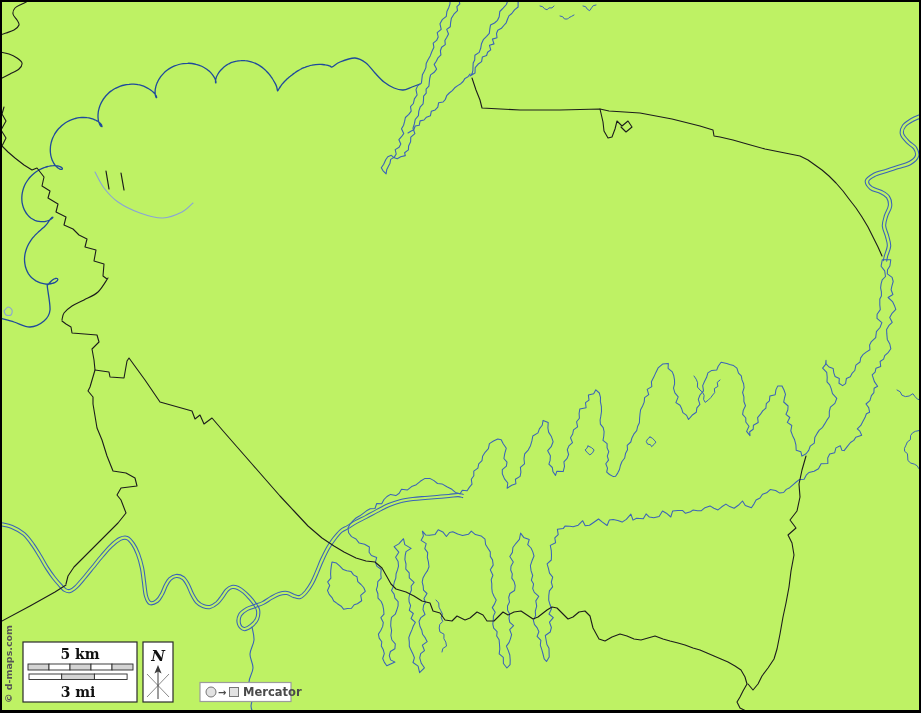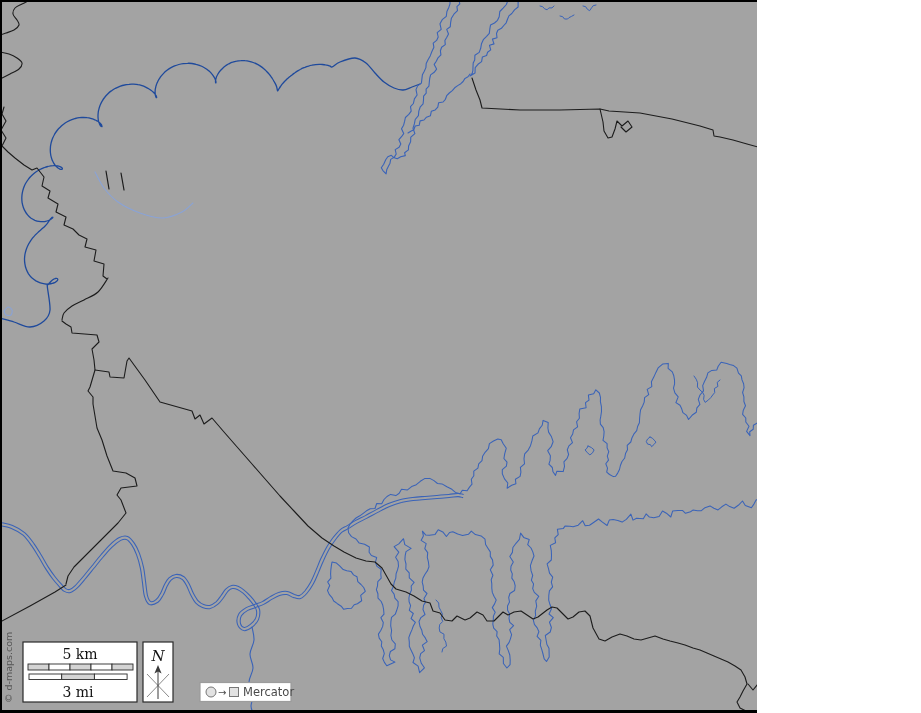--- a/index.html
+++ b/index.html
@@ -1,17 +1,17 @@
 <!DOCTYPE html>
 <html><head>
 <meta charset="utf-8">
 <style>
   html,body{margin:0;padding:0;background:#fff;}
-  #stage{position:relative;width:757px;height:713px;background:#a3a3a3;overflow:hidden;
-         font-family:"Liberation Sans", sans-serif;}
+  #stage{position:relative;width:921px;height:713px;background:#bef264;overflow:hidden;
+         font-family:"Liberation Sans", sans-serif;font-weight:bold;}
   svg{display:block;}
   text{user-select:none;}
   .serif{font-family:"DejaVu Serif","Liberation Serif",serif;}
   .sans{font-family:"DejaVu Sans","Liberation Sans",sans-serif;}
 </style>
 </head>
 <body>
 
 <div id="stage">
 <svg id="mapsvg" width="921" height="713" viewBox="0 0 921 713" xmlns="http://www.w3.org/2000/svg">

